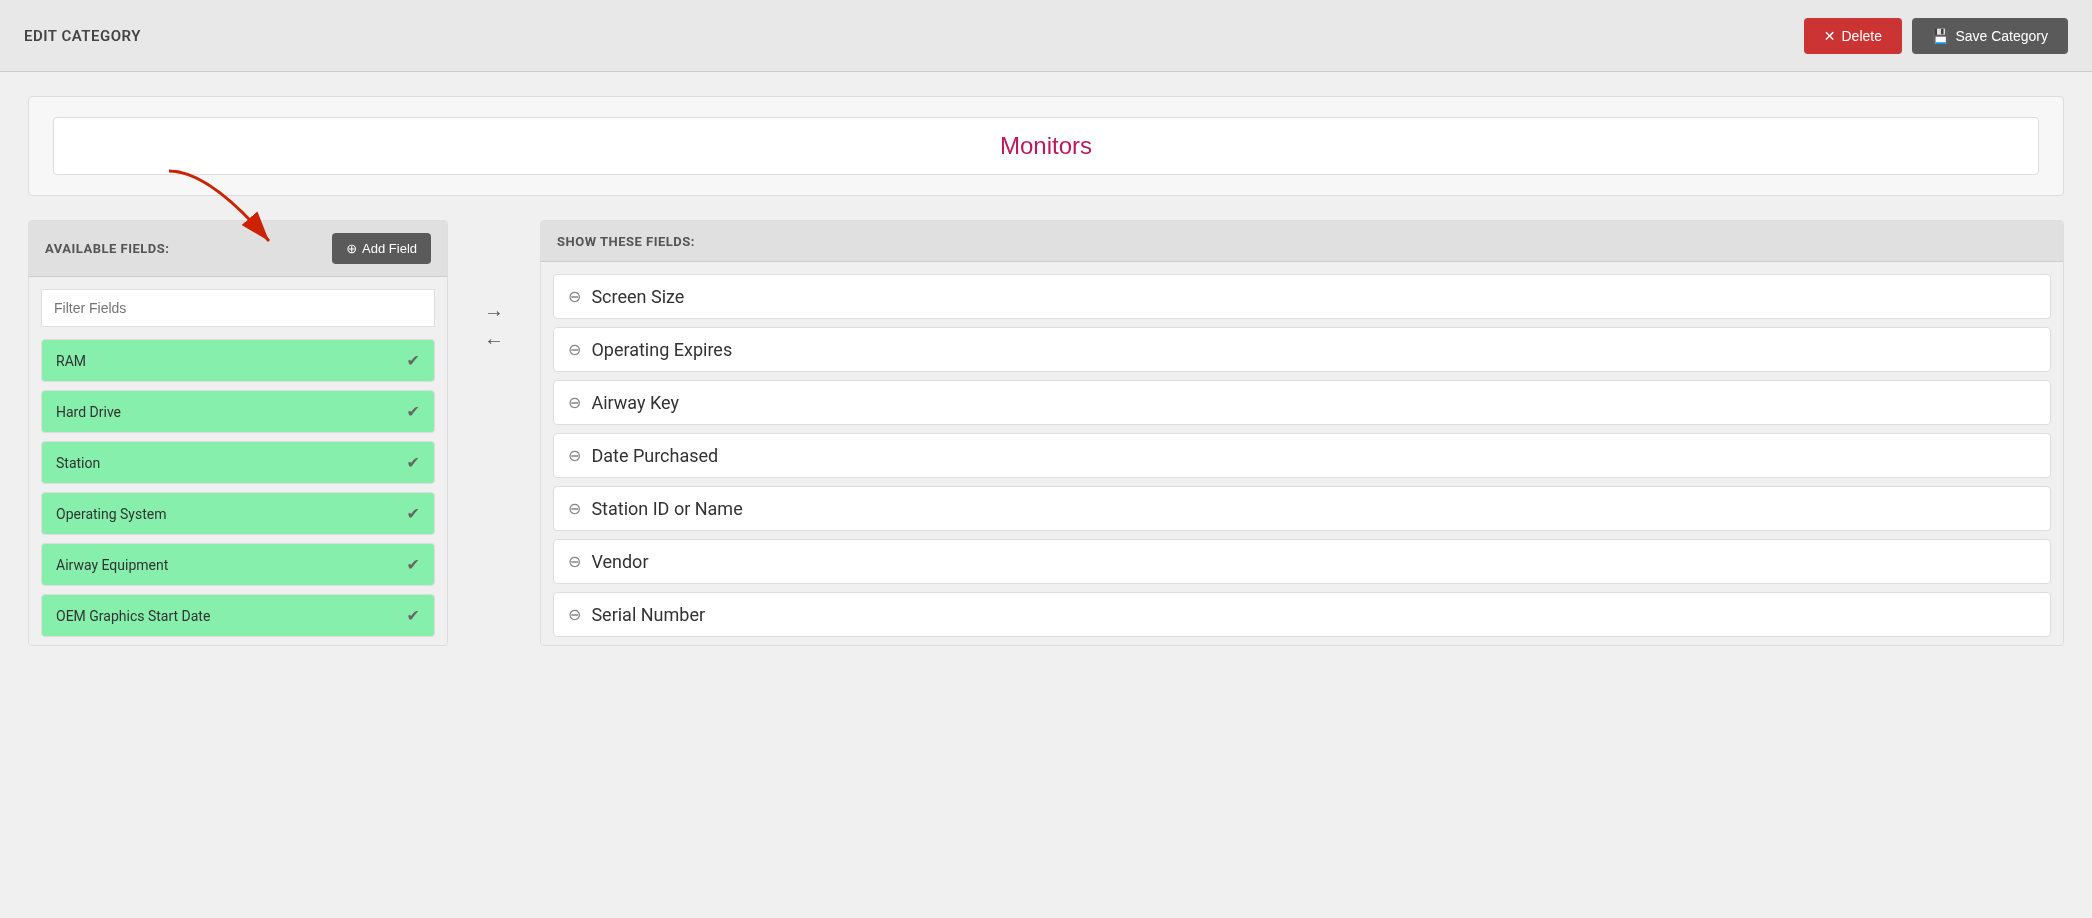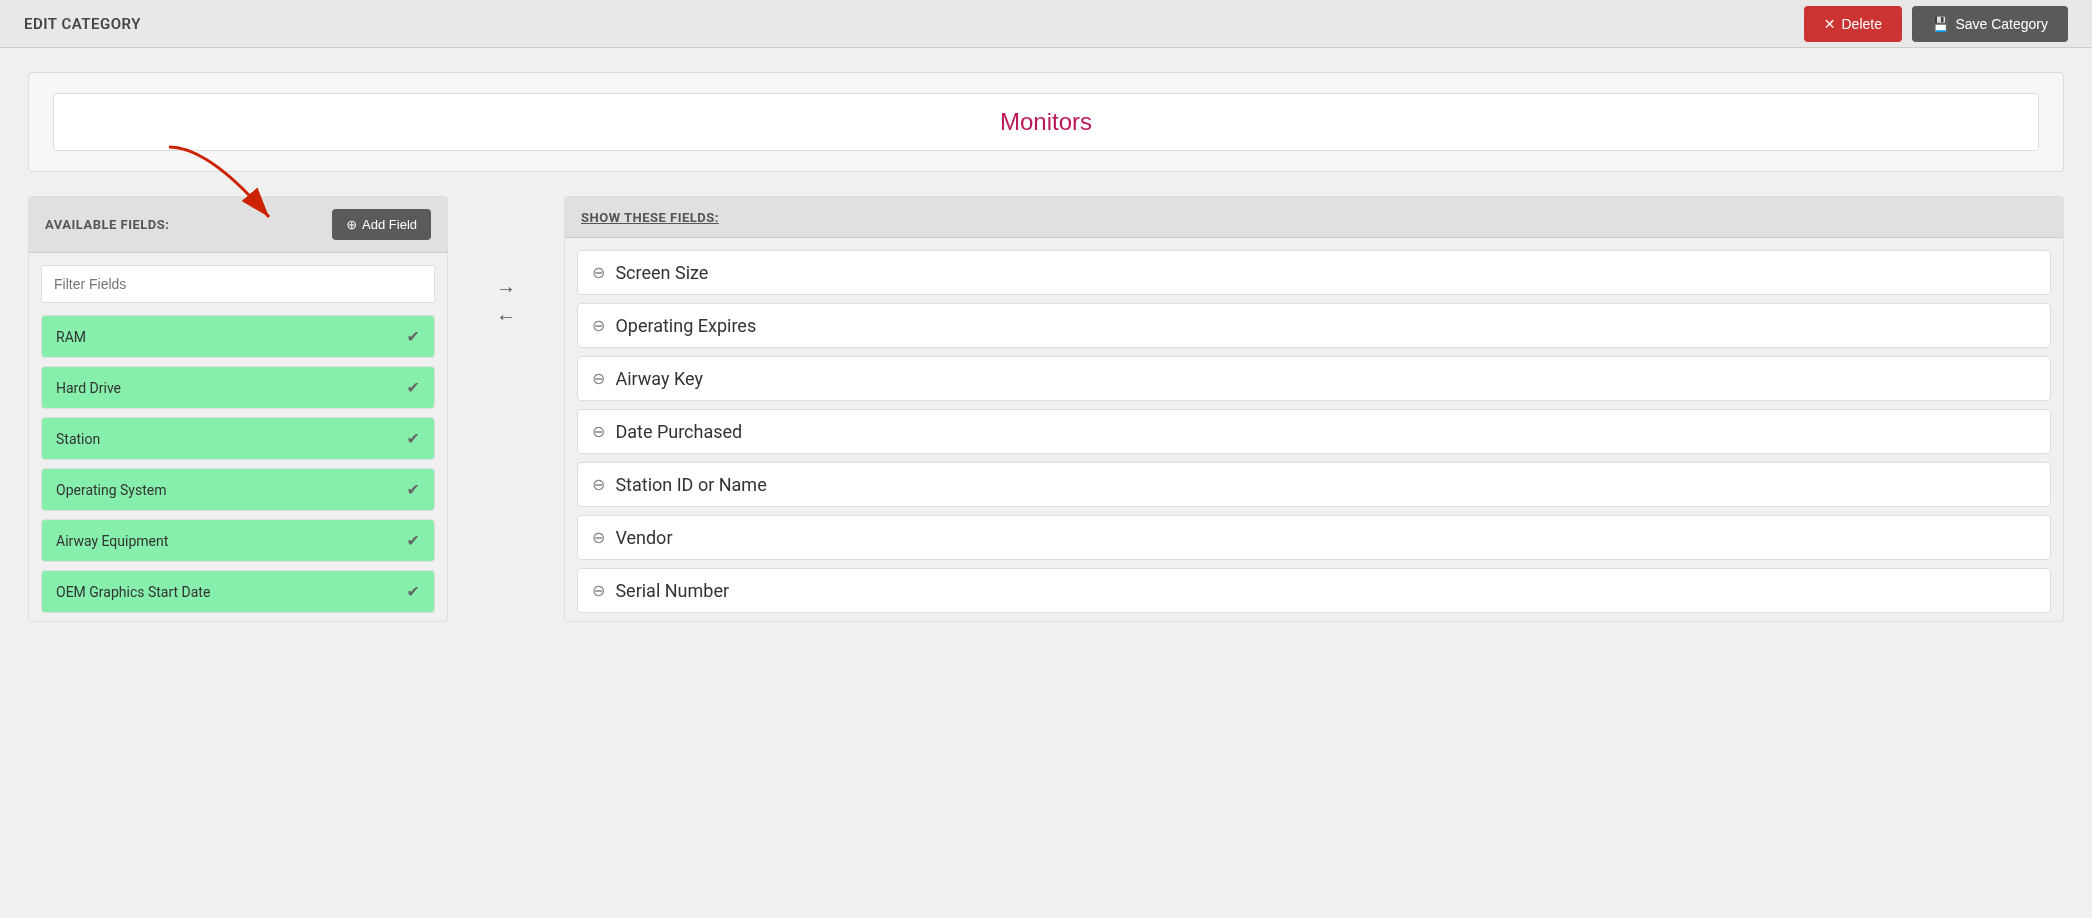--- a/index.html
+++ b/index.html
@@ -11,21 +11,21 @@
     }
 
     
     .header {
       background: #e8e8e8;
       border-bottom: 1px solid #ccc;
       display: flex;
       align-items: center;
       justify-content: space-between;
       padding: 0 24px;
-      height: 48px;
+      height: 72px;
     }
     .header-title {
       font-size: 15px;
       font-weight: 600;
       color: #444;
       letter-spacing: 0.5px;
       text-transform: uppercase;
     }
     .header-buttons {
       display: flex;
@@ -80,21 +80,21 @@
       font-weight: 400;
       text-align: center;
       background: #fff;
       color: #be185d;
       outline: none;
     }
 
     
     .fields-layout {
       display: flex;
-      gap: 16px;
+      gap: 4px;
       align-items: flex-start;
     }
 
     
     .available-panel {
       background: #f0f0f0;
       border: 1px solid #ddd;
       border-radius: 4px;
       width: 420px;
       flex-shrink: 0;
@@ -190,21 +190,20 @@
       border-bottom: 1px solid #ccc;
       padding: 12px 16px;
       border-radius: 4px 4px 0 0;
     }
     .show-panel-title {
       font-size: 13px;
       font-weight: 700;
       color: #555;
       text-transform: uppercase;
       letter-spacing: 0.5px;
-      text-decoration: underline;
     }
 
     .show-field-item {
       margin: 8px 12px;
       background: #fff;
       border: 1px solid #ddd;
       border-radius: 4px;
       padding: 11px 14px;
       display: flex;
       align-items: center;

